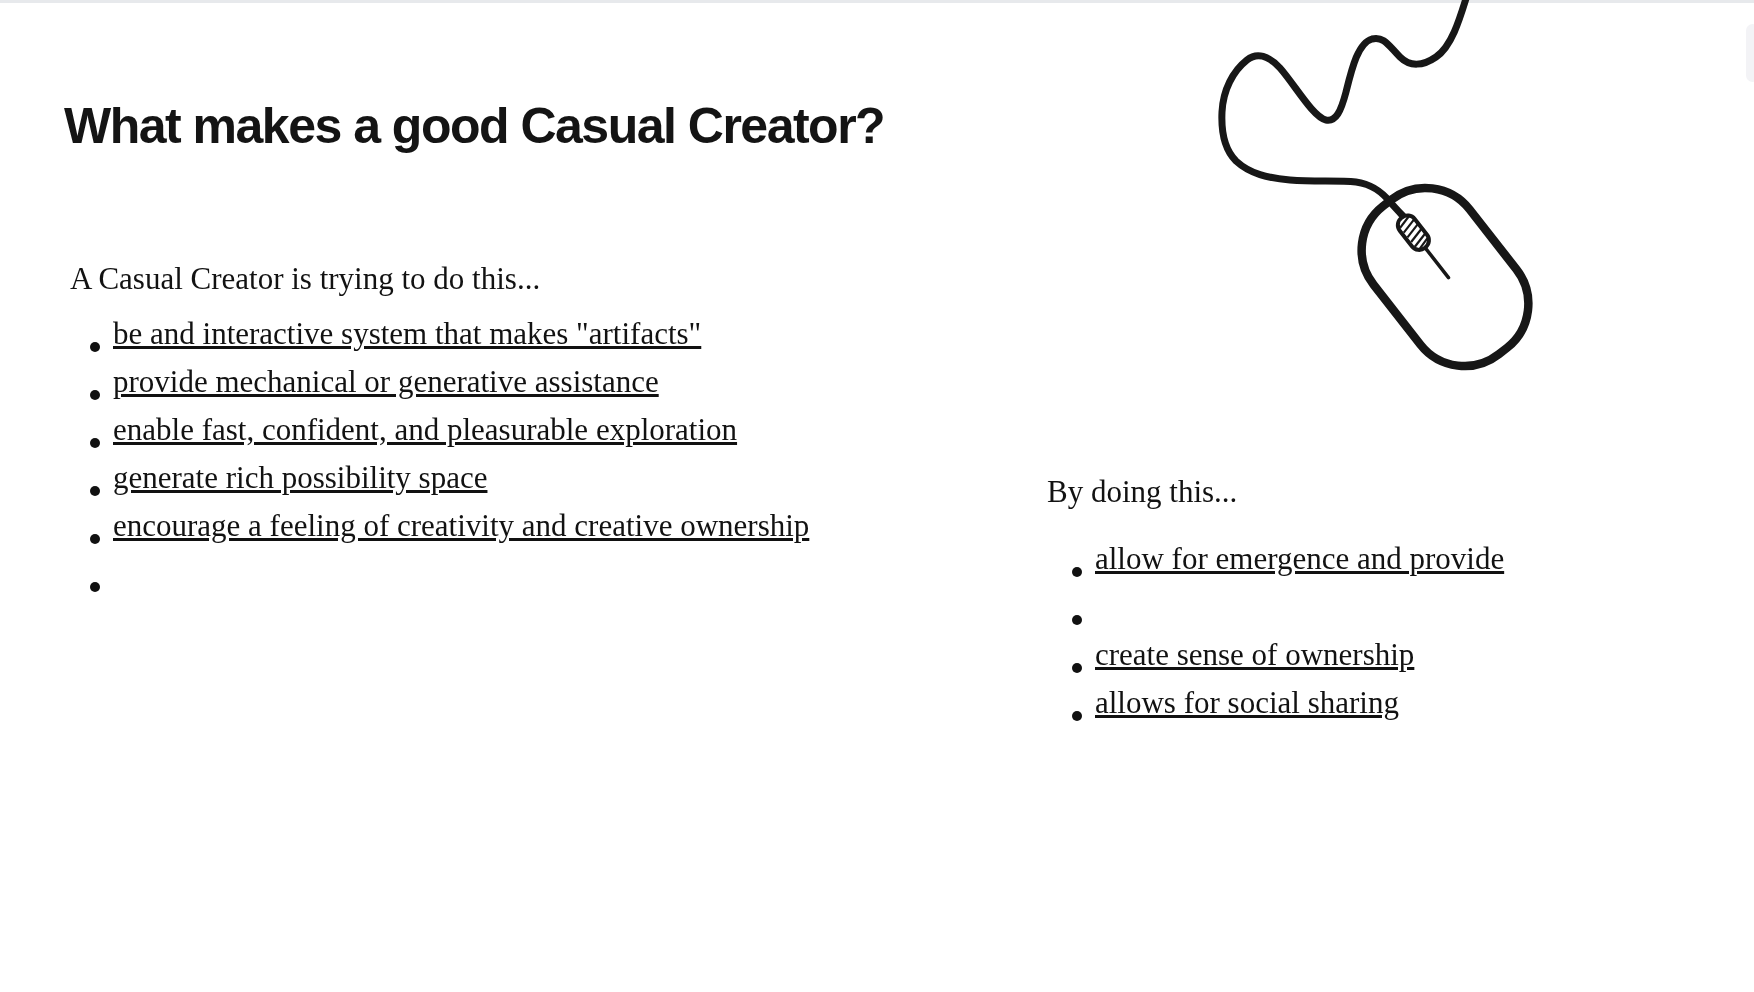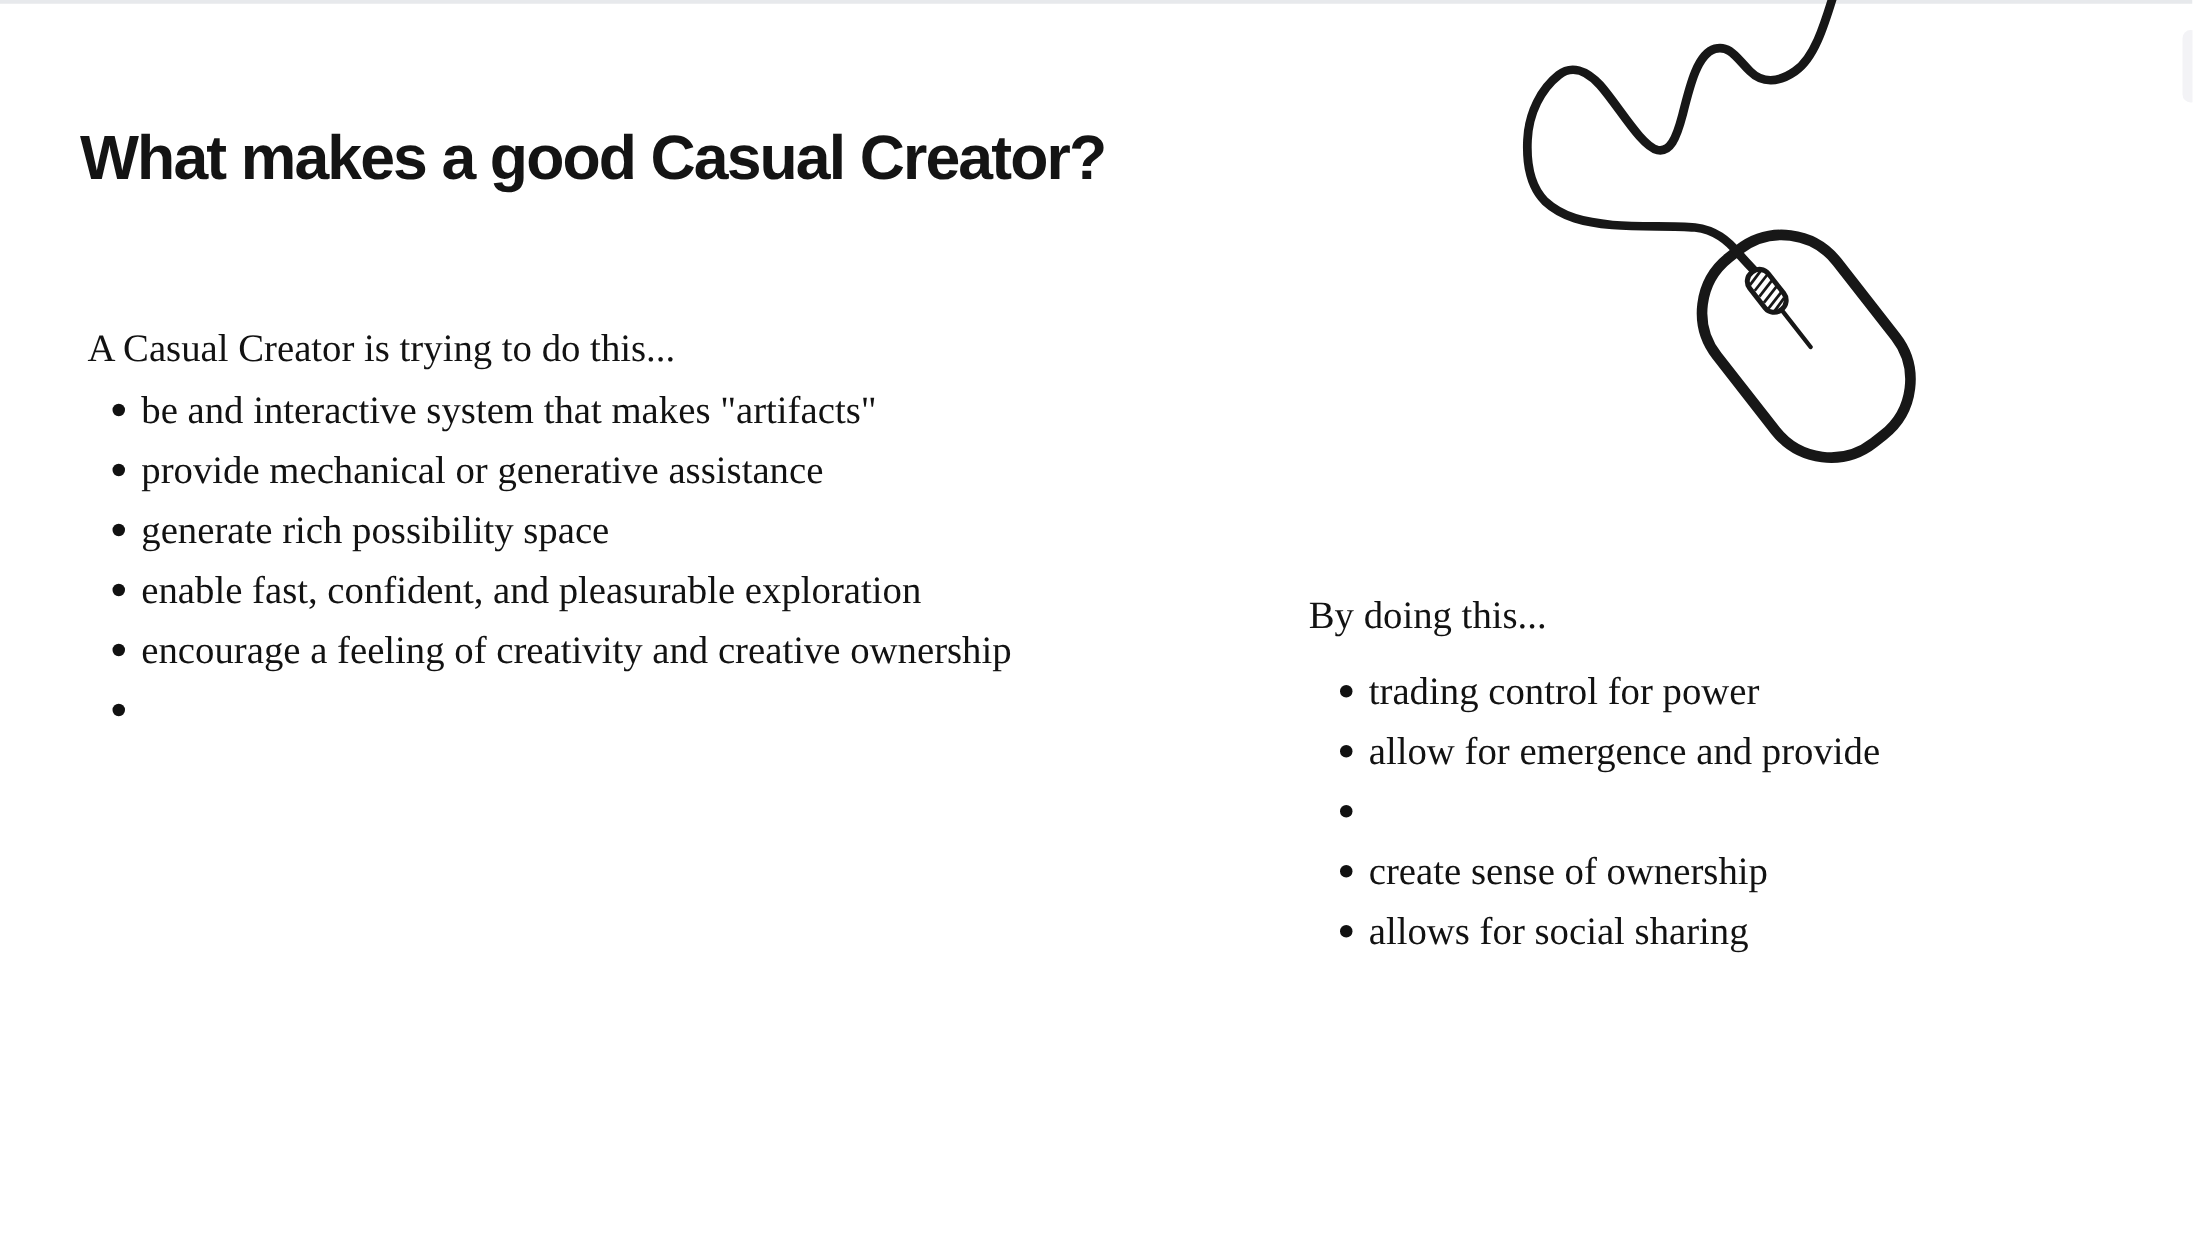--- a/index.html
+++ b/index.html
@@ -49,22 +49,23 @@
   .intro-right { left: 1047px; top: 444px; }
   ul.bullets {
     position: absolute;
     list-style: none;
   }
   ul.bullets-left { left: 90px; top: 304px; }
   ul.bullets-right { left: 1072px; top: 529px; }
   ul.bullets li {
     height: 48px;
     display: flex;
-    align-items: center;
+    align-items: flex-end;
     white-space: nowrap;
+    text-decoration: underline;
   }
   ul.bullets .dot {
     width: 10px; height: 10px;
     border-radius: 50%;
     background: #111111;
     flex: 0 0 auto;
     margin-right: 13px;
   }
   ul.bullets .bullet-text {
     font-size: 31px;
@@ -93,46 +94,42 @@
       <span class="bullet-text">be and interactive system that makes "artifacts"</span>
     </li>
 
     <li>
       <span class="dot"></span>
       <span class="bullet-text">provide mechanical or generative assistance</span>
     </li>
 
     <li>
       <span class="dot"></span>
-      <span class="bullet-text">generate rich possibility space</span>
+      <span class="bullet-text">enable fast, confident, and pleasurable exploration</span>
     </li>
 
     <li>
       <span class="dot"></span>
-      <span class="bullet-text">enable fast, confident, and pleasurable exploration</span>
+      <span class="bullet-text">generate rich possibility space</span>
     </li>
 
     <li>
       <span class="dot"></span>
       <span class="bullet-text">encourage a feeling of creativity and creative ownership</span>
     </li>
 
     <li>
       <span class="dot"></span>
     </li>
   </ul>
 
 <div class="intro intro-right">By doing this...</div>
 
 <ul class="bullets bullets-right">
 
-    <li>
-      <span class="dot"></span>
-      <span class="bullet-text">trading control for power</span>
-    </li>
 
     <li>
       <span class="dot"></span>
       <span class="bullet-text">allow for emergence and provide</span>
     </li>
 
     <li>
       <span class="dot"></span>
     </li>
 

